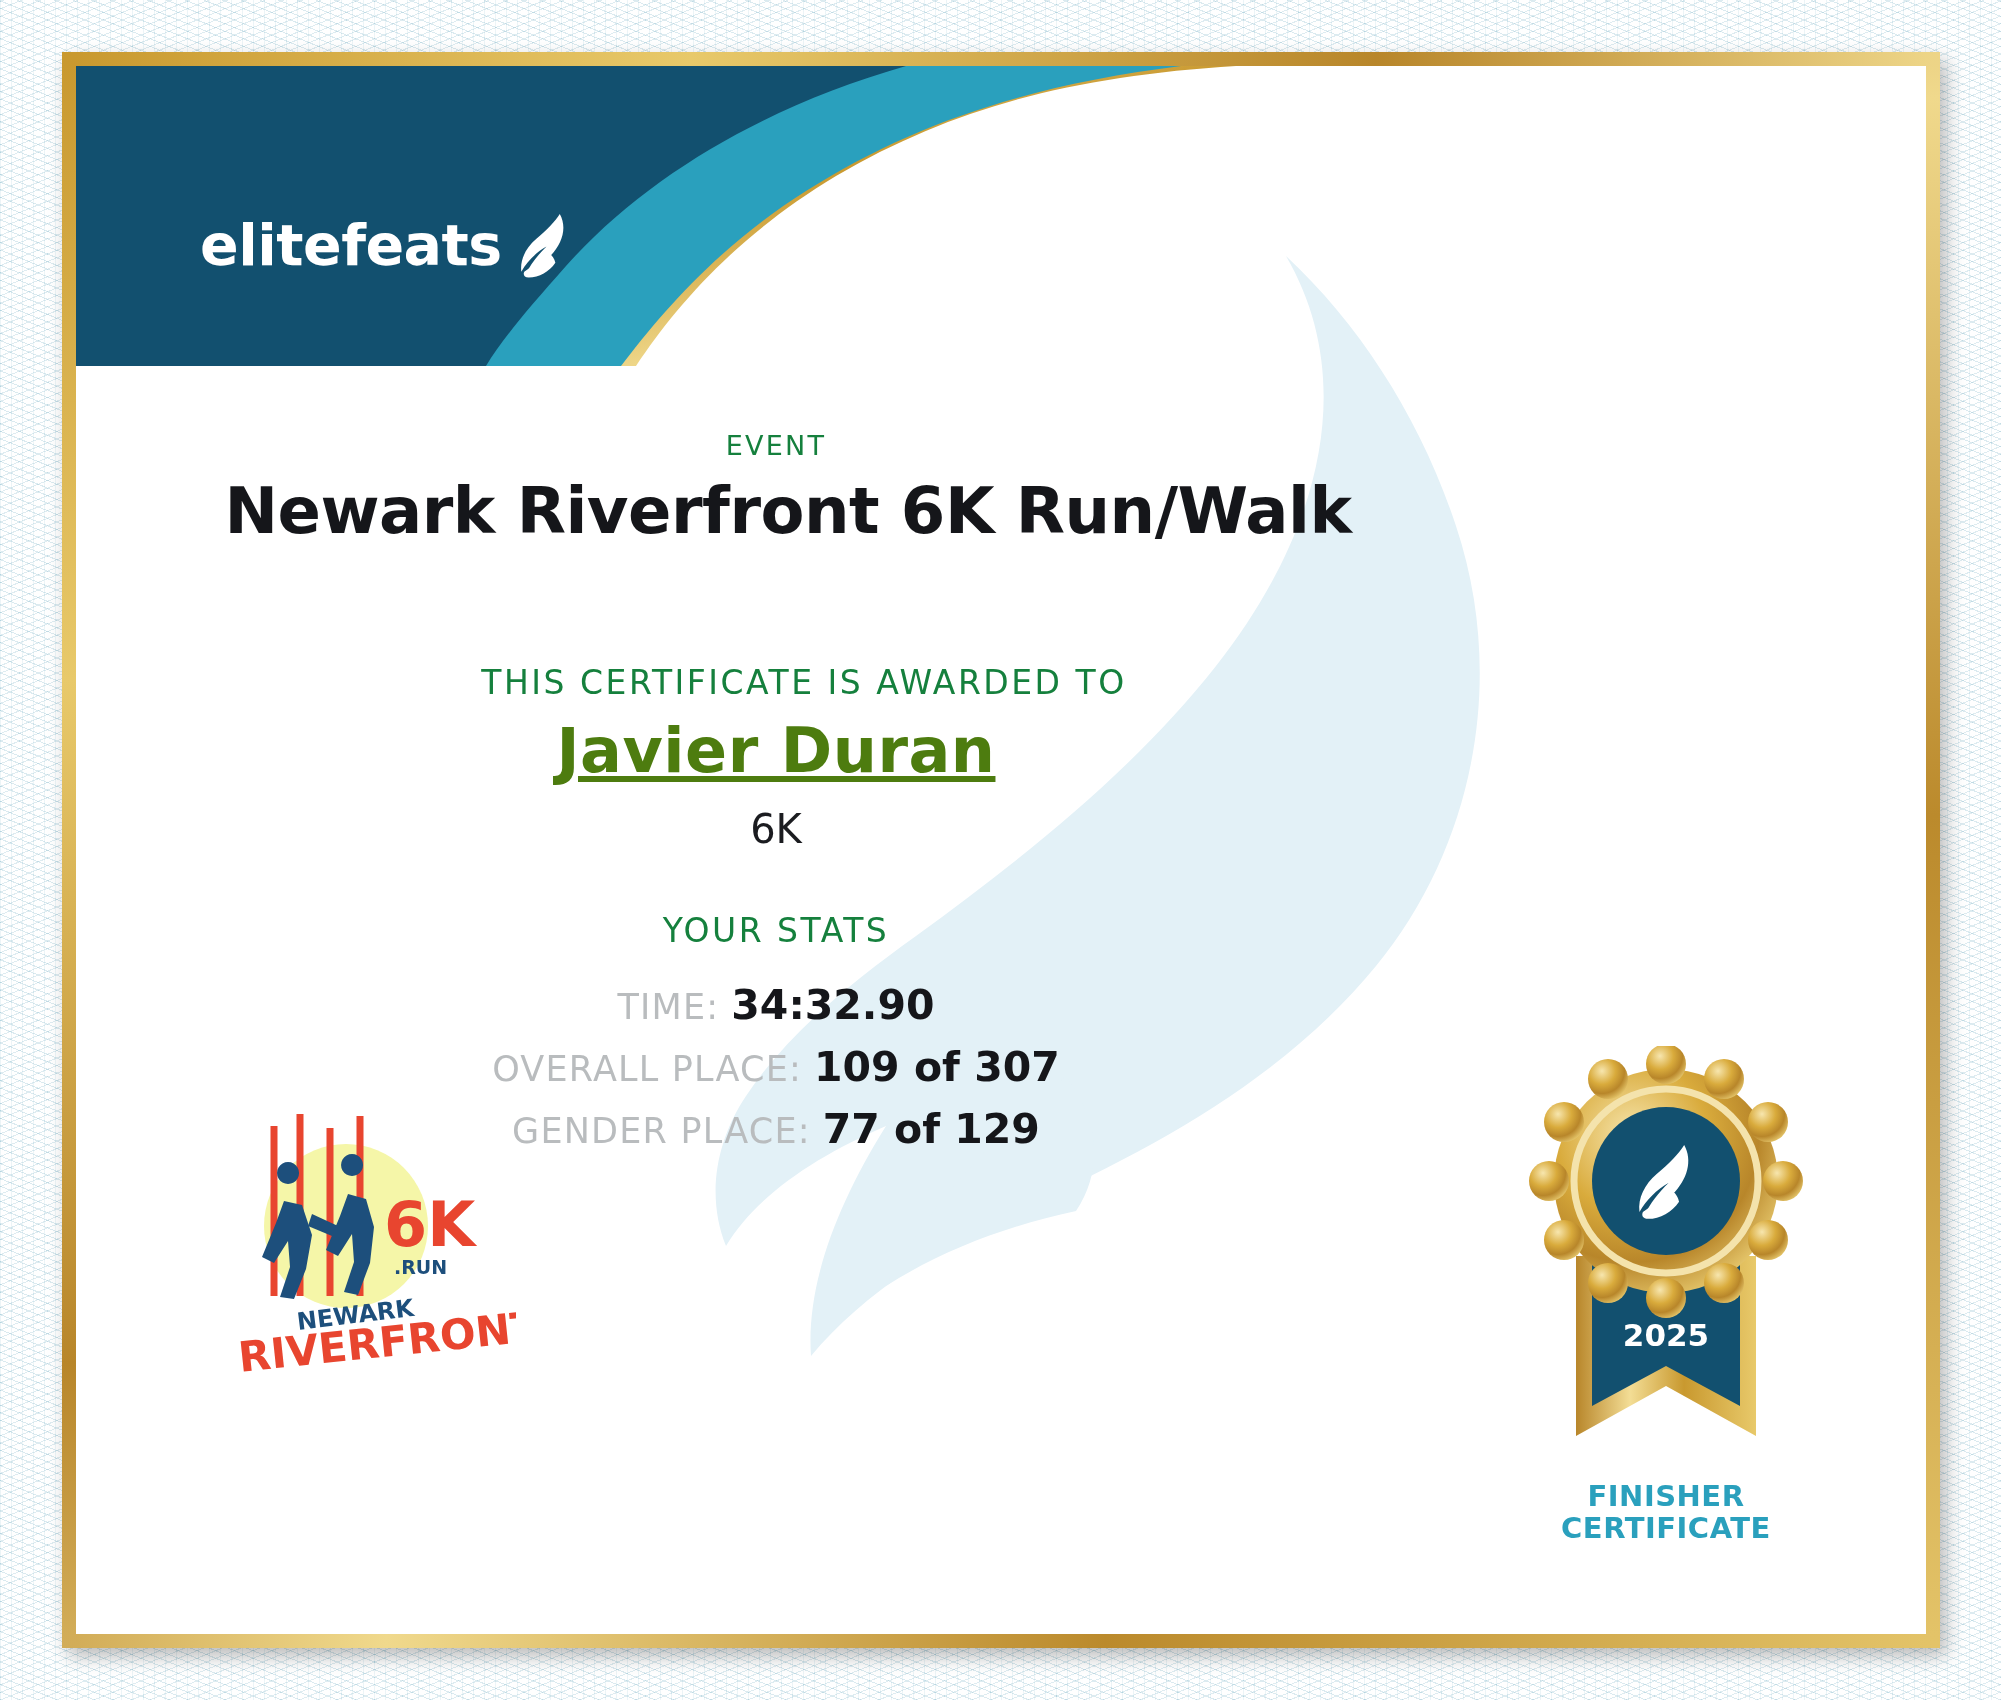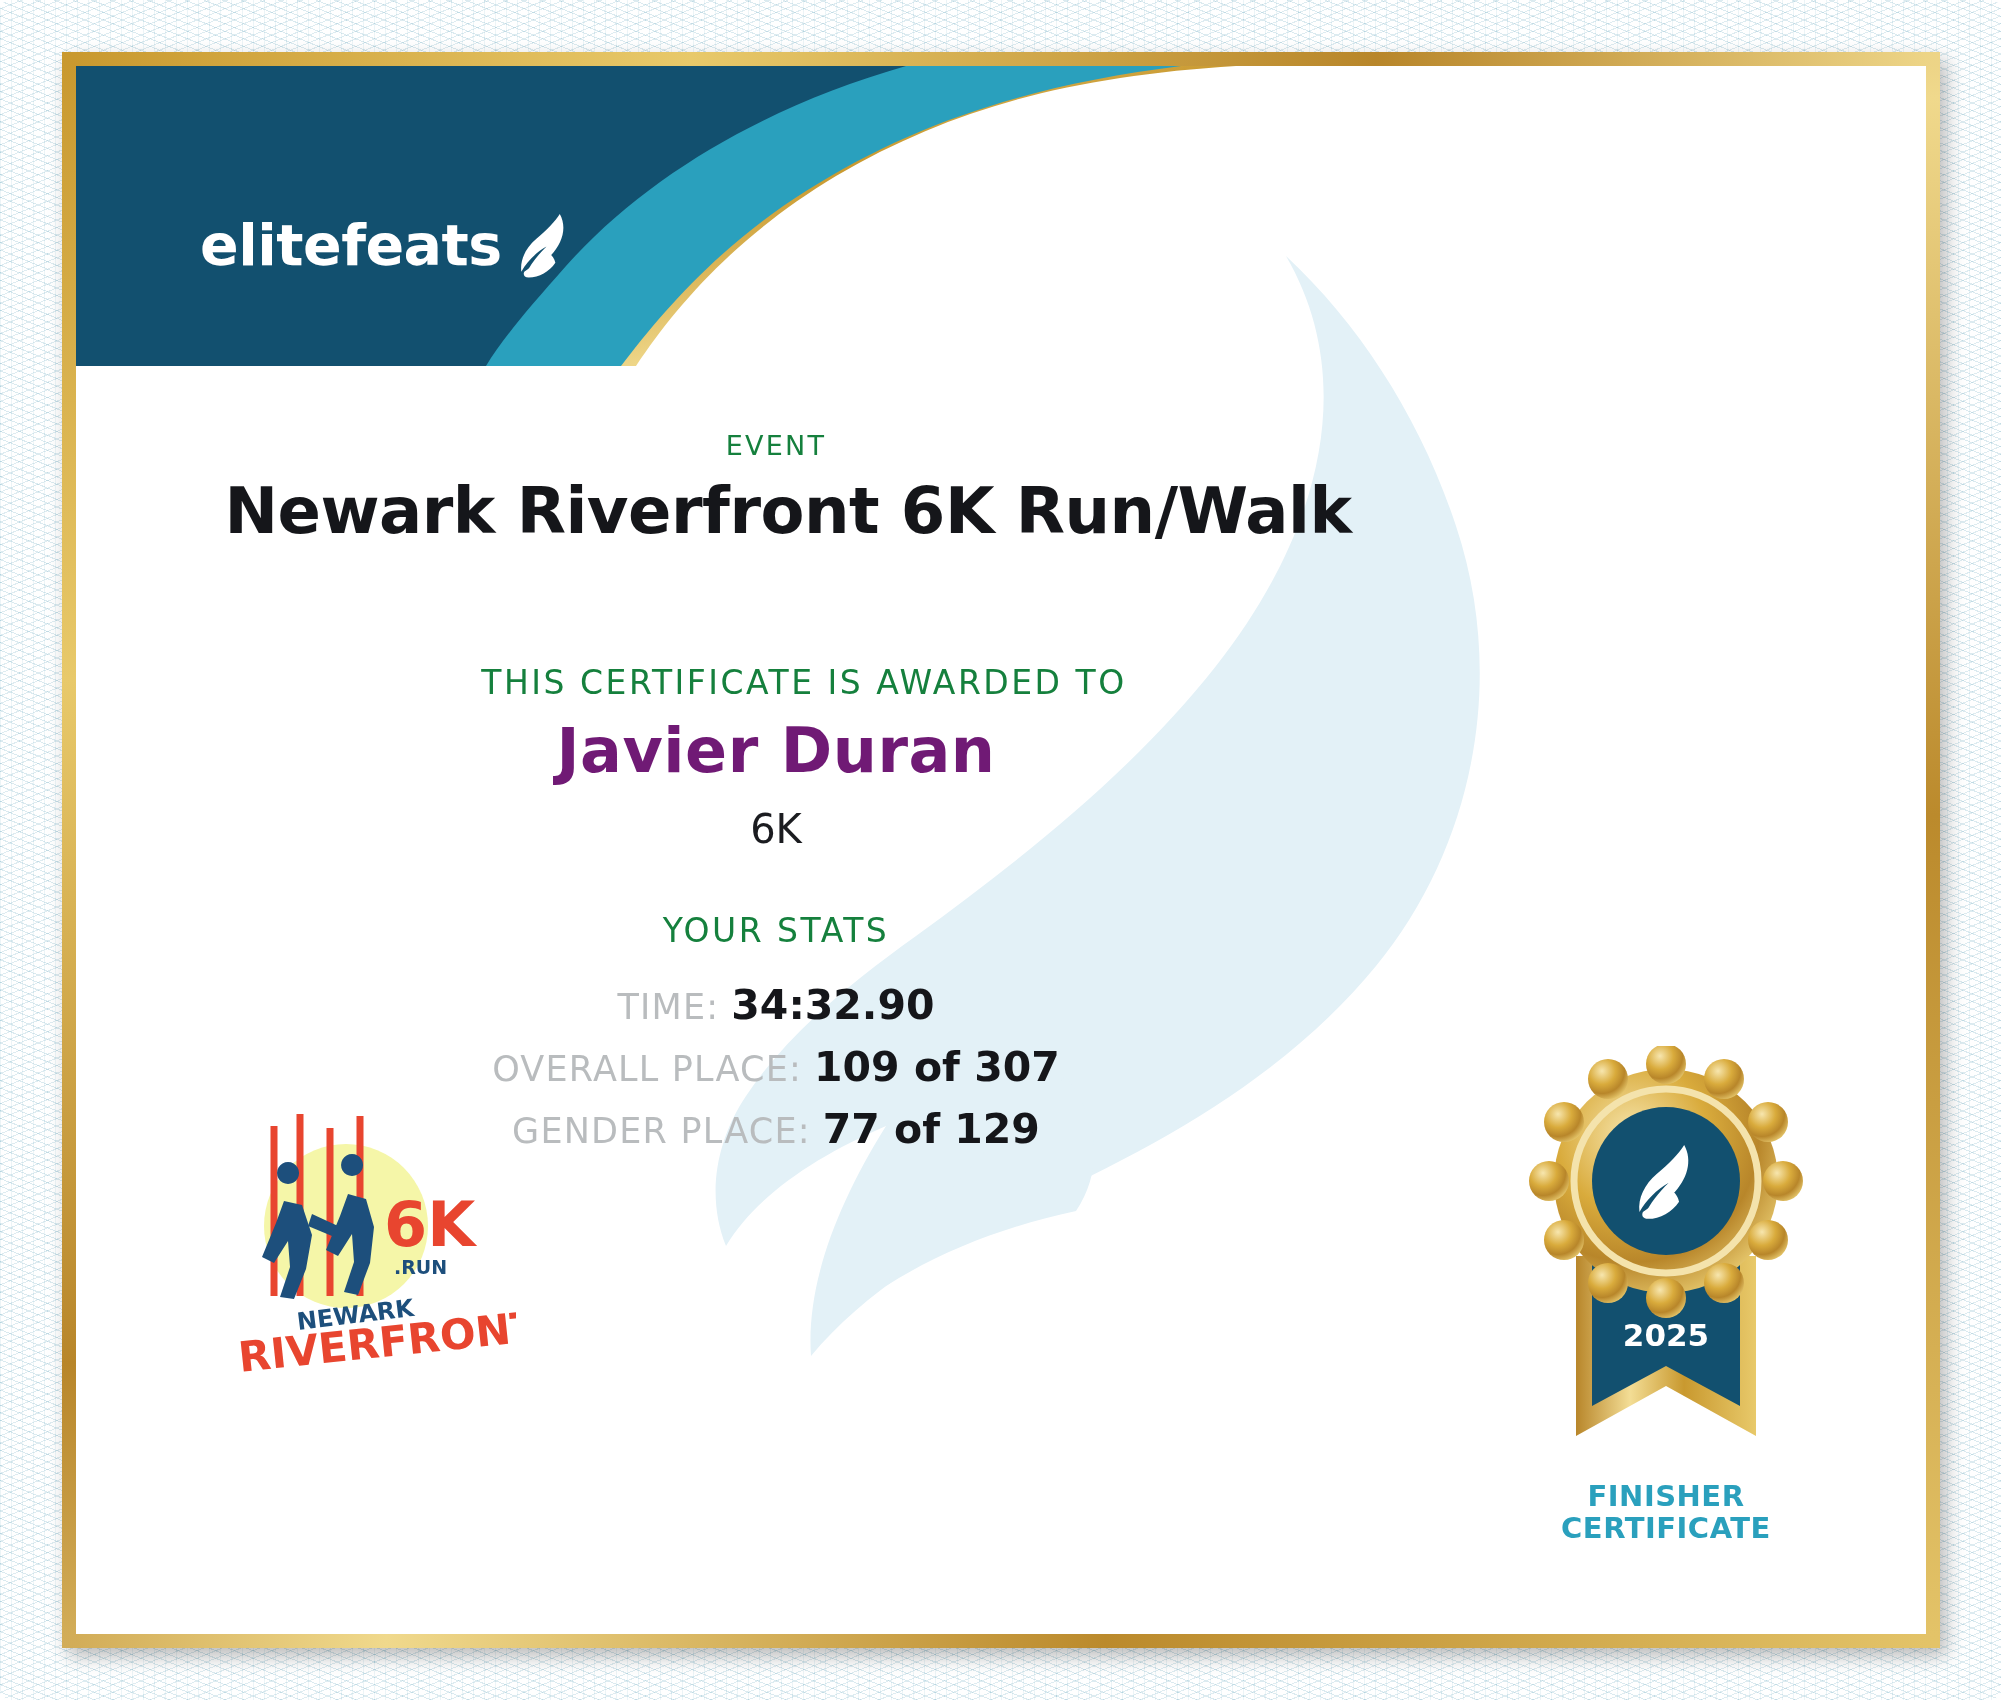--- a/index.html
+++ b/index.html
@@ -14,21 +14,20 @@
     overflow: hidden;
   }
 
   
   .page {
     position: relative;
     width: 2001px;
     height: 1700px;
     background: #ffffff;
     overflow: hidden;
-    border-radius: 10px;
   }
   .guilloche {
     position: absolute;
     inset: 0;
     background:
       repeating-linear-gradient(22deg, rgba(90,160,185,0.22) 0px, rgba(90,160,185,0.22) 1px, rgba(255,255,255,0) 1px, rgba(255,255,255,0) 7px),
       repeating-linear-gradient(-22deg, rgba(90,160,185,0.20) 0px, rgba(90,160,185,0.20) 1px, rgba(255,255,255,0) 1px, rgba(255,255,255,0) 7px),
       repeating-linear-gradient(90deg, rgba(120,180,200,0.14) 0px, rgba(120,180,200,0.14) 1px, rgba(255,255,255,0) 1px, rgba(255,255,255,0) 11px);
   }
   .guilloche-mask {
@@ -126,24 +125,25 @@
     left: 12px; top: 408px; width: 1400px;
     color: #15161a;
     font-size: 64px;
     font-weight: 700;
     letter-spacing: -0.5px;
   }
   .awarded-label { position: absolute; left: 0; top: 597px; width: 1400px; font-size: 33px; letter-spacing: 2.5px; padding-left: 28px; }
   .recipient {
     position: absolute;
     left: 0; top: 648px; width: 1400px;
-    color: #701a75;
+    color: #4d7c0f;
     font-size: 62px;
     font-weight: 700;
     letter-spacing: 0.5px;
+    text-decoration: underline;
   }
   .distance {
     position: absolute;
     left: 0; top: 740px; width: 1400px;
     color: #1b1c20;
     font-size: 40px;
     font-weight: 400;
   }
   .stats-label { position: absolute; left: 0; top: 845px; width: 1400px; font-size: 33px; letter-spacing: 2.5px; }
 

